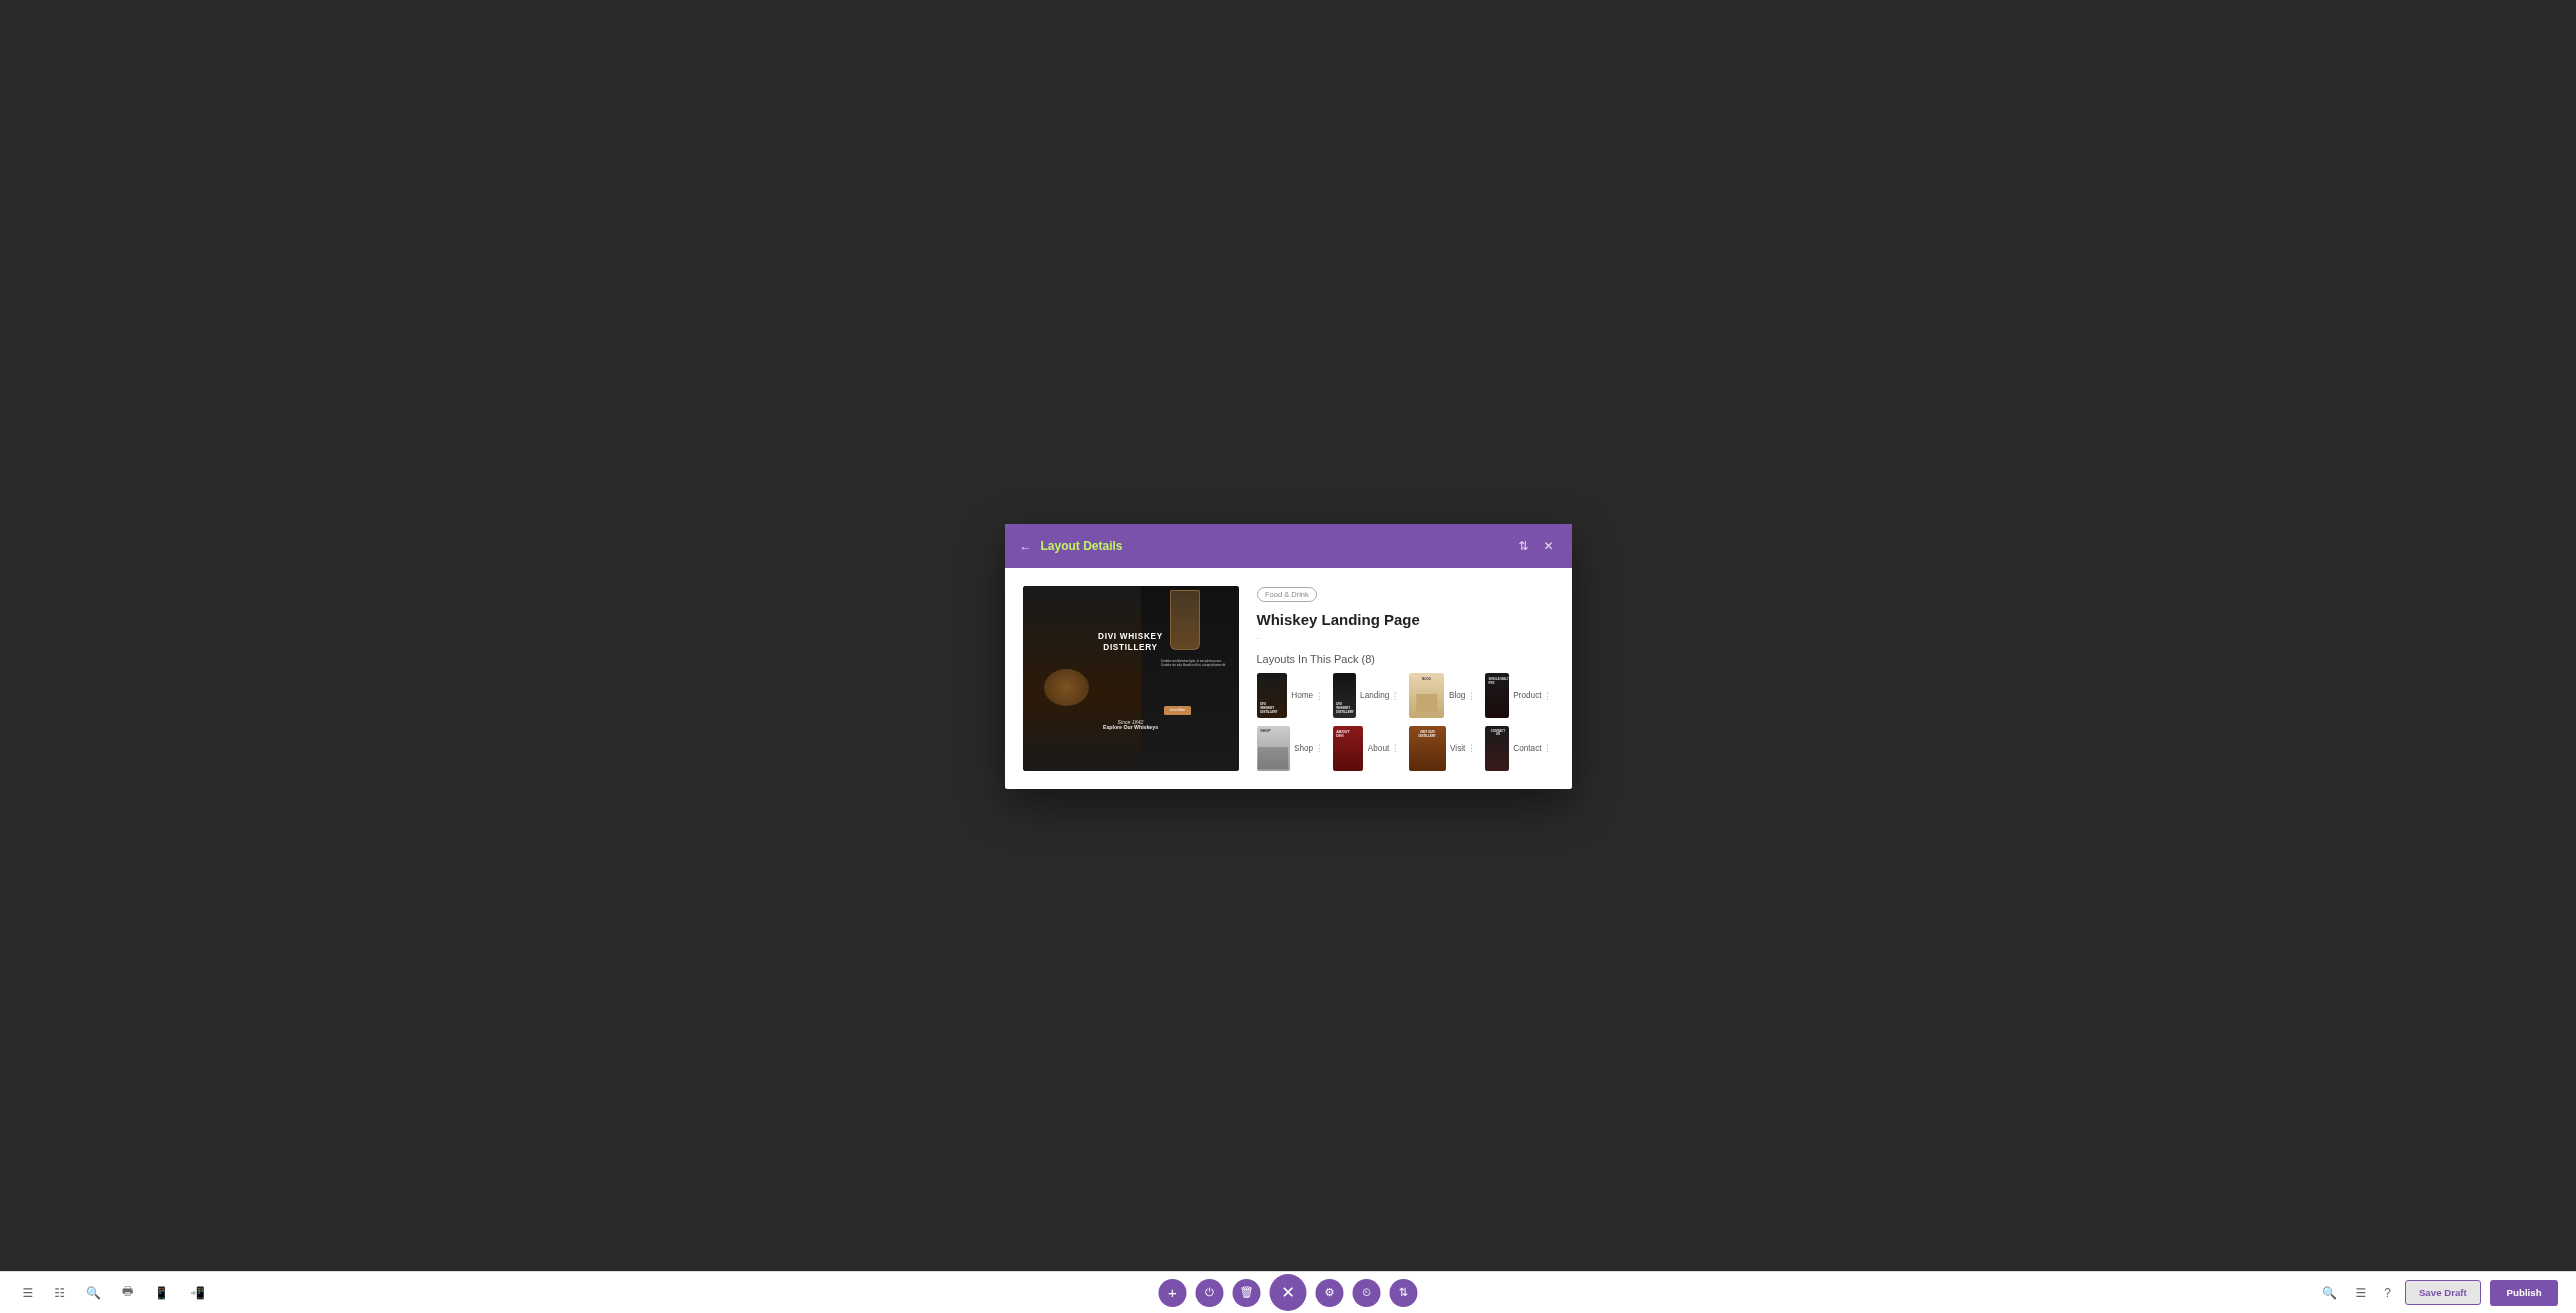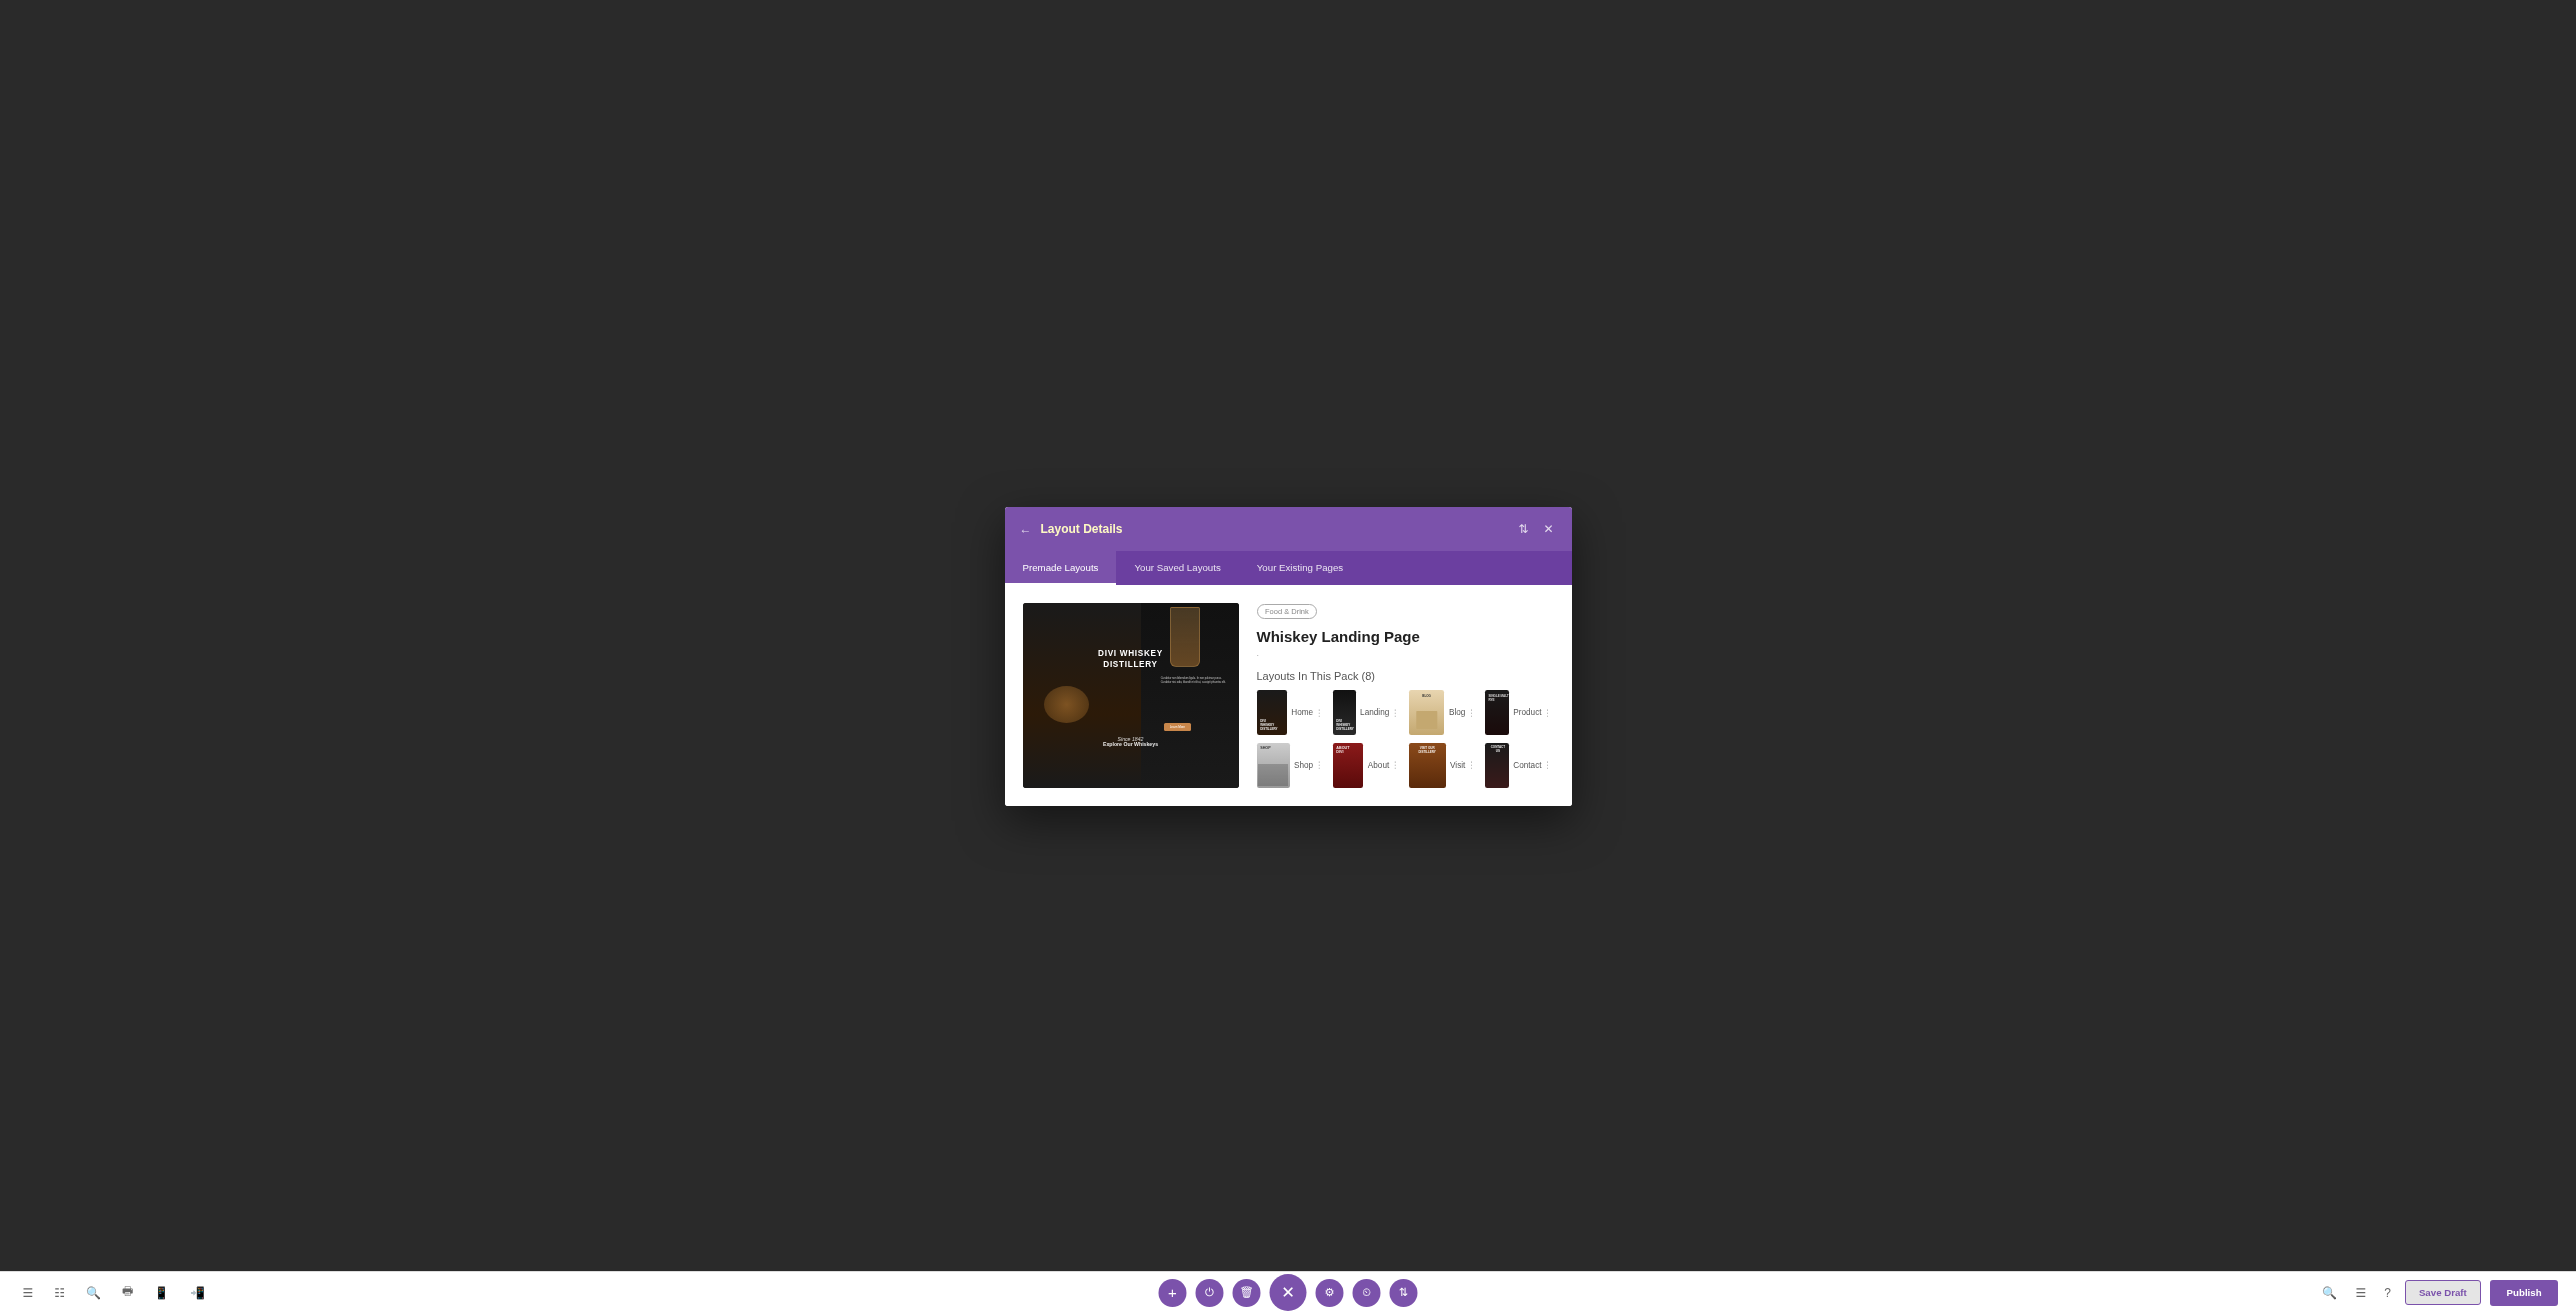--- a/index.html
+++ b/index.html
@@ -45,21 +45,21 @@
       justify-content: space-between;
     }
 
     .modal-header-left {
       display: flex;
       align-items: center;
       gap: 9px;
     }
 
     .modal-title {
-      color: #fef9c3;
+      color: #bef264;
       font-size: 12px;
       font-weight: 600;
     }
 
     .modal-header-actions {
       display: flex;
       align-items: center;
       gap: 9px;
     }
 
@@ -490,25 +490,20 @@
       <div class="modal-header-left">
         <button class="back-arrow">←</button>
         <span class="modal-title">Layout Details</span>
       </div>
       <div class="modal-header-actions">
         <button class="header-icon-btn">⇅</button>
         <button class="header-icon-btn">✕</button>
       </div>
     </div>
 
-    <div class="modal-tabs">
-      <div class="tab active">Premade Layouts</div>
-      <div class="tab">Your Saved Layouts</div>
-      <div class="tab">Your Existing Pages</div>
-    </div>
 
     <div class="modal-body">
 
       <div class="preview-panel">
         <div class="whiskey-preview">
           <div class="whiskey-bg-left"></div>
           <div class="whiskey-bg-right"></div>
           <div class="whiskey-glass"></div>
           <div class="whiskey-title-text">DIVI WHISKEY<br>DISTILLERY</div>
           <div class="whiskey-drink"></div>

